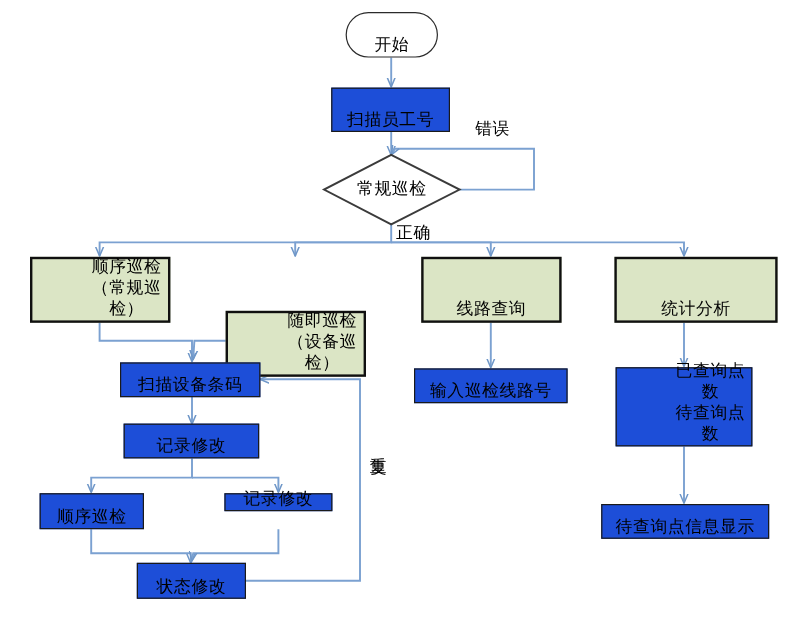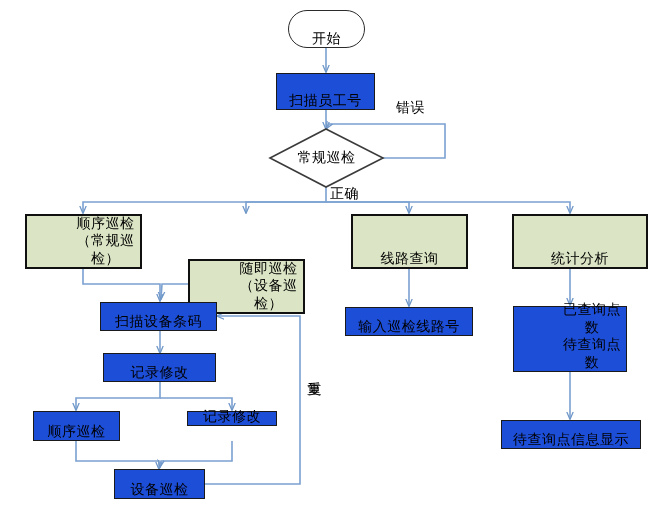--- a/index.html
+++ b/index.html
@@ -173,21 +173,21 @@
 
   <div class="node proc" style="left:33px; top:411px; width:87px; height:30px;">
     <span>顺序巡检</span>
   </div>
 
   <div class="node proc" style="left:187px; top:411px; width:90px; height:15px;">
     <span>记录修改</span>
   </div>
 
   <div class="node proc" style="left:114px; top:469px; width:91px; height:30px;">
-    <span>设备巡检</span>
+    <span>状态修改</span>
   </div>
 
   <div class="node proc" style="left:345px; top:307px; width:128px; height:29px;">
     <span>输入巡检线路号</span>
   </div>
 
   <div class="node proc nlines" style="left:513px; top:306px; width:114px; height:66px;">
     <span>已查询点数
 待查询点数</span>
   </div>

